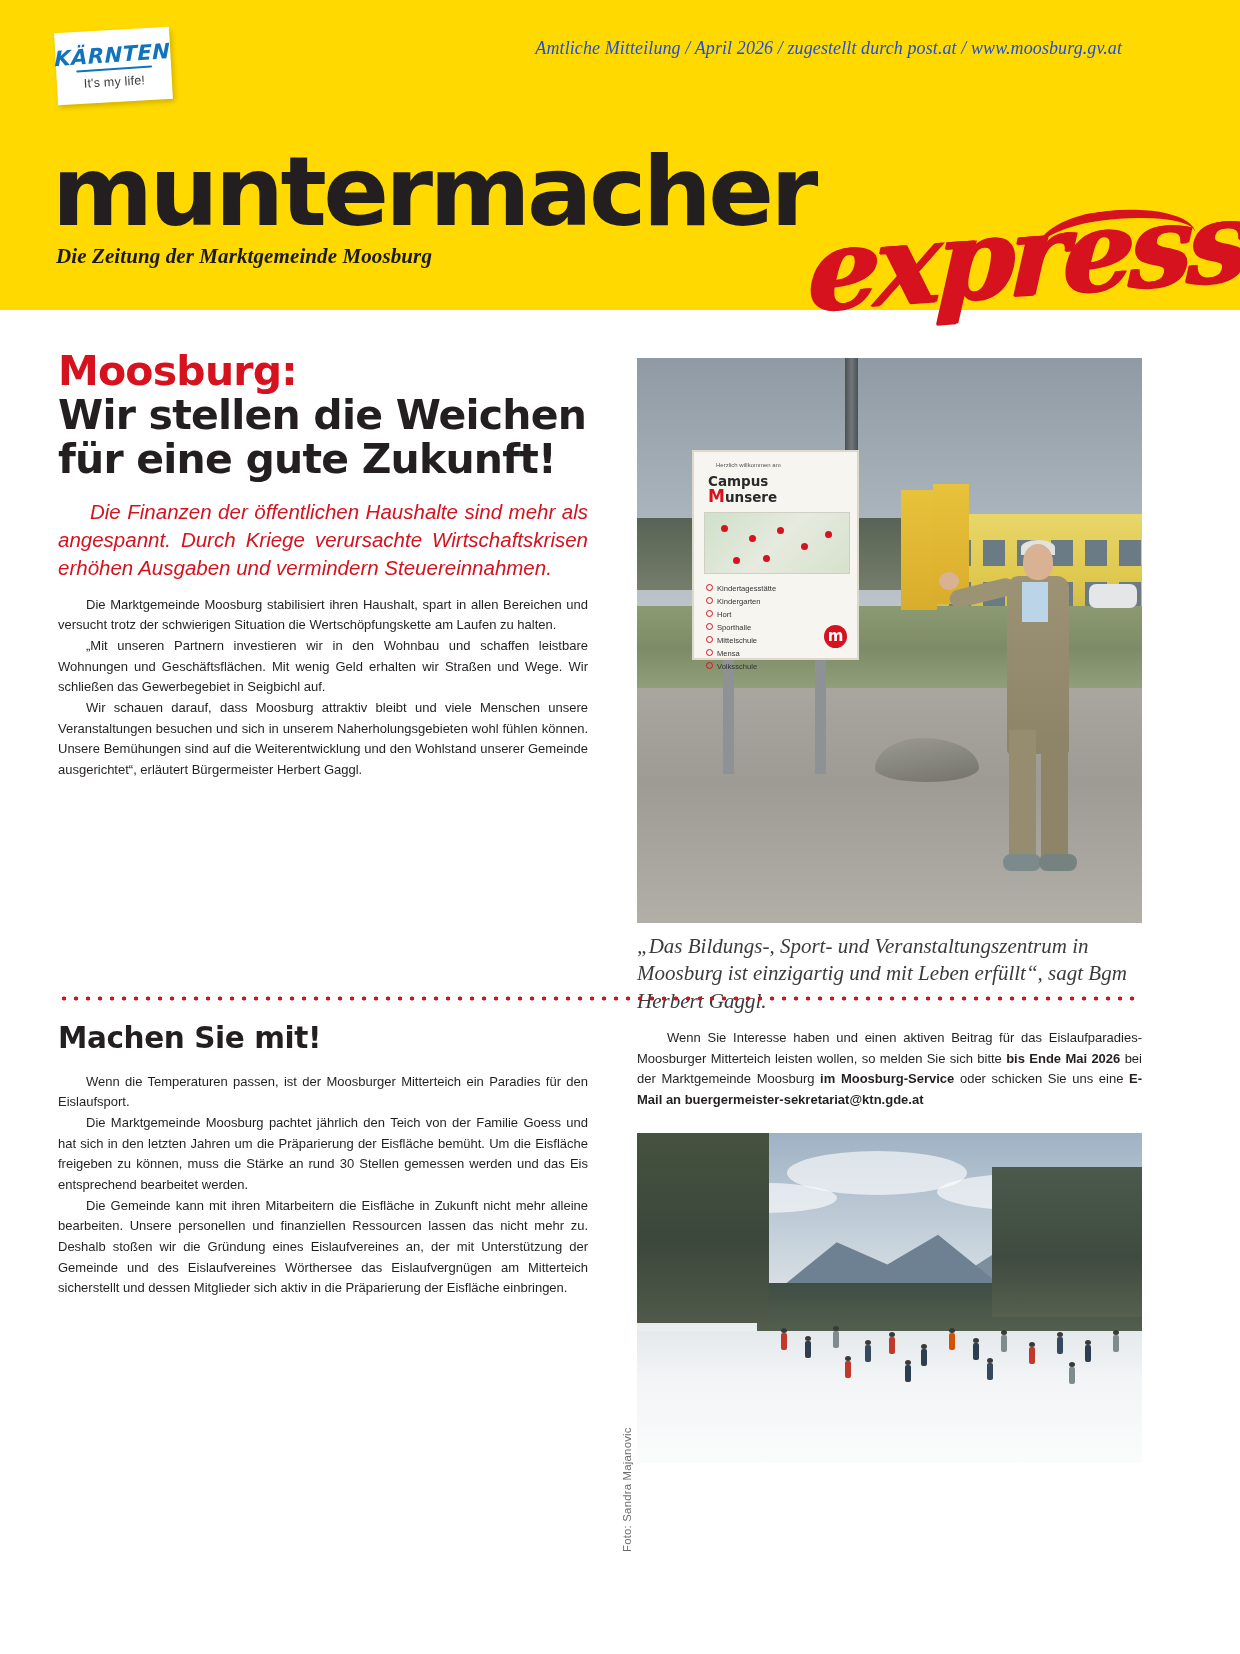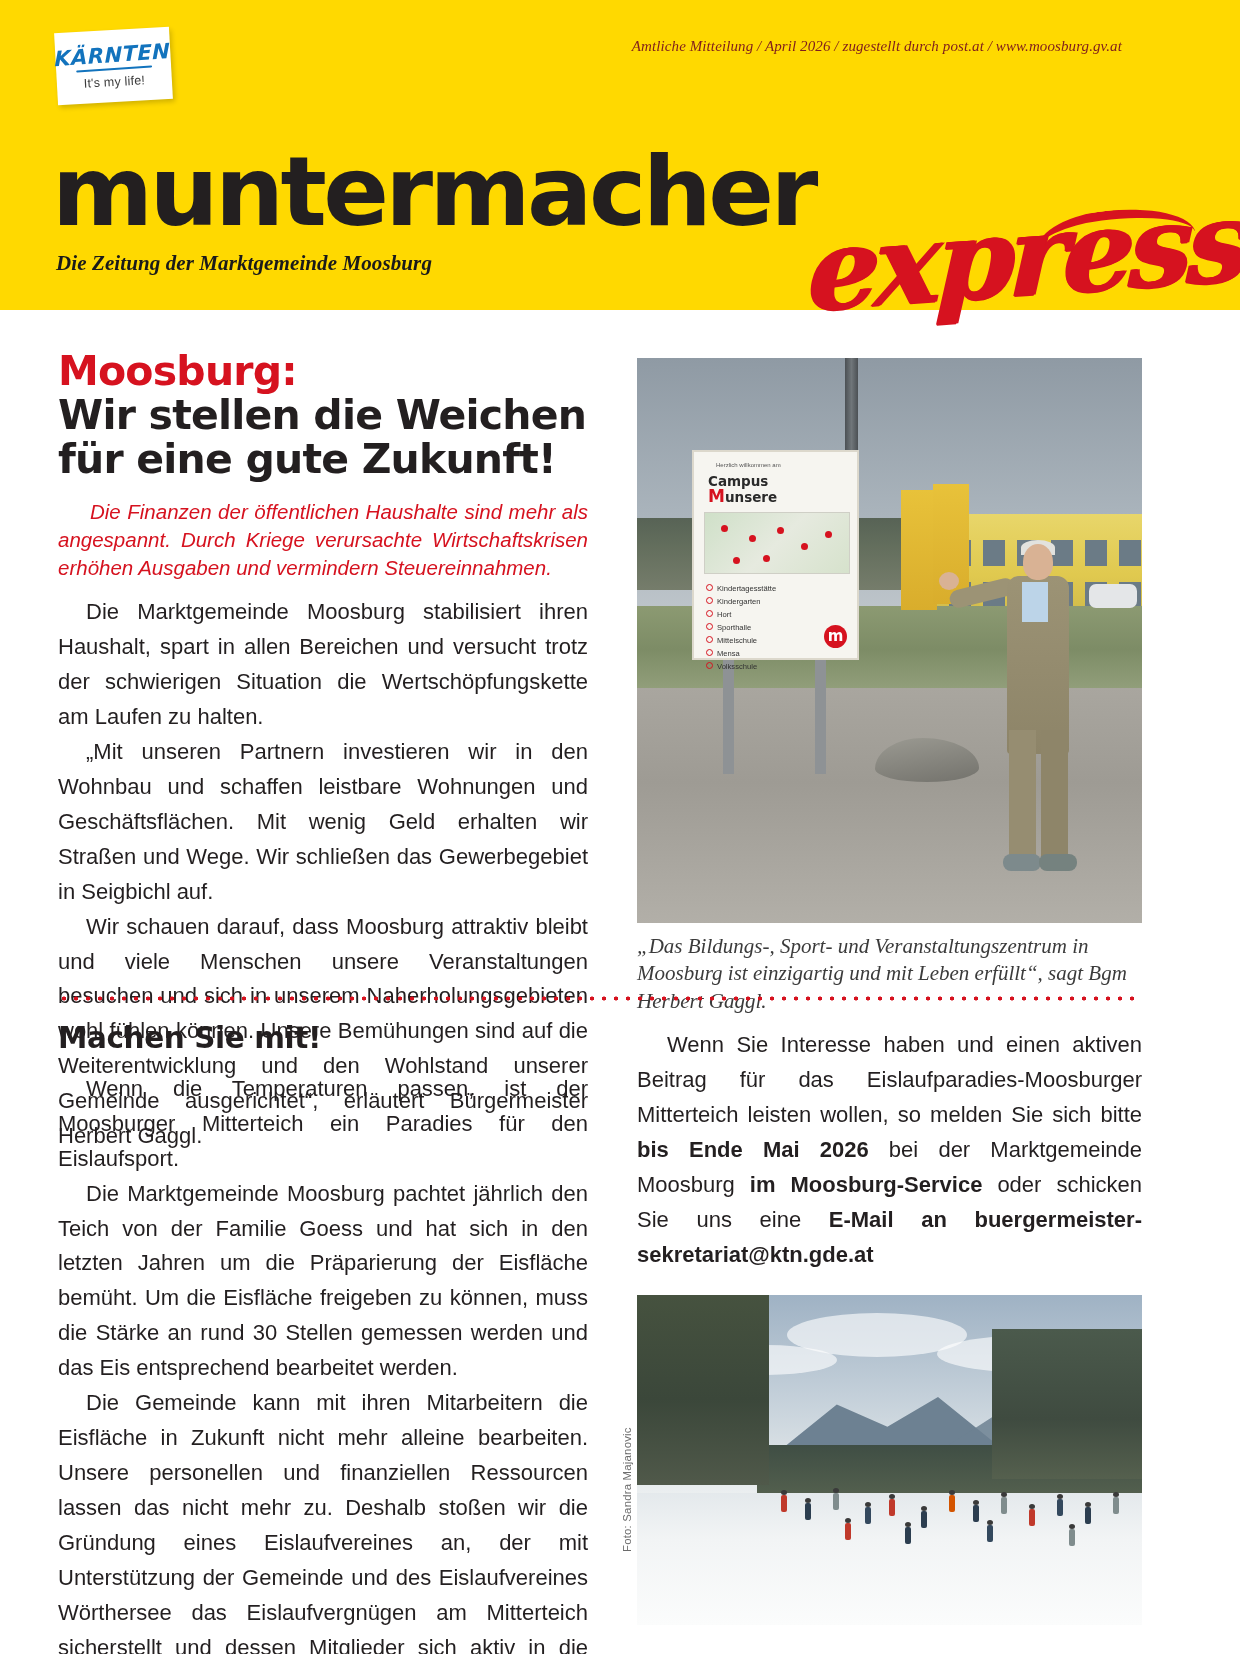--- a/index.html
+++ b/index.html
@@ -58,22 +58,22 @@
     color: #3b3b3b;
     margin-top: 5px;
     letter-spacing: 0.2px;
   }
 
   .head-line {
     position: absolute;
     right: 118px; top: 38px;
     font-family: "Liberation Serif", serif;
     font-style: italic;
-    font-size: 15px;
-    color: #7f1d1d;
+    font-size: 18px;
+    color: #1d4ed8;
     white-space: nowrap;
     letter-spacing: 0.1px;
   }
 
   .wordmark {
     position: absolute;
     left: 52px; top: 143px;
     font-family: "DejaVu Sans", sans-serif;
     font-weight: bold;
     font-size: 97px;
@@ -84,21 +84,20 @@
 
   .subtitle {
     position: absolute;
     left: 56px; top: 244px;
     font-family: "Liberation Serif", serif;
     font-style: italic;
     font-weight: bold;
     font-size: 21px;
     color: #1a1a1a;
     letter-spacing: 0.1px;
-    margin-top: 7px;
   }
 
   .express {
     position: absolute;
     left: 808px; top: 200px;
     font-family: "DejaVu Serif", serif;
     font-style: italic;
     font-weight: bold;
     font-size: 112px;
     color: #d6121f;
@@ -154,21 +153,21 @@
     font-size: 20.5px;
     line-height: 1.37;
     color: #d6121f;
     text-align: justify;
     text-indent: 32px;
     hyphens: auto;
   }
 
   p.body {
     font-family: "Liberation Sans", sans-serif;
-    font-size: 22px;
+    font-size: 13px;
     line-height: 1.59;
     color: #231f20;
     text-align: justify;
     text-indent: 28px;
     hyphens: auto;
   }
   p.body b { font-weight: bold; }
 
   .photo {
     position: relative;

